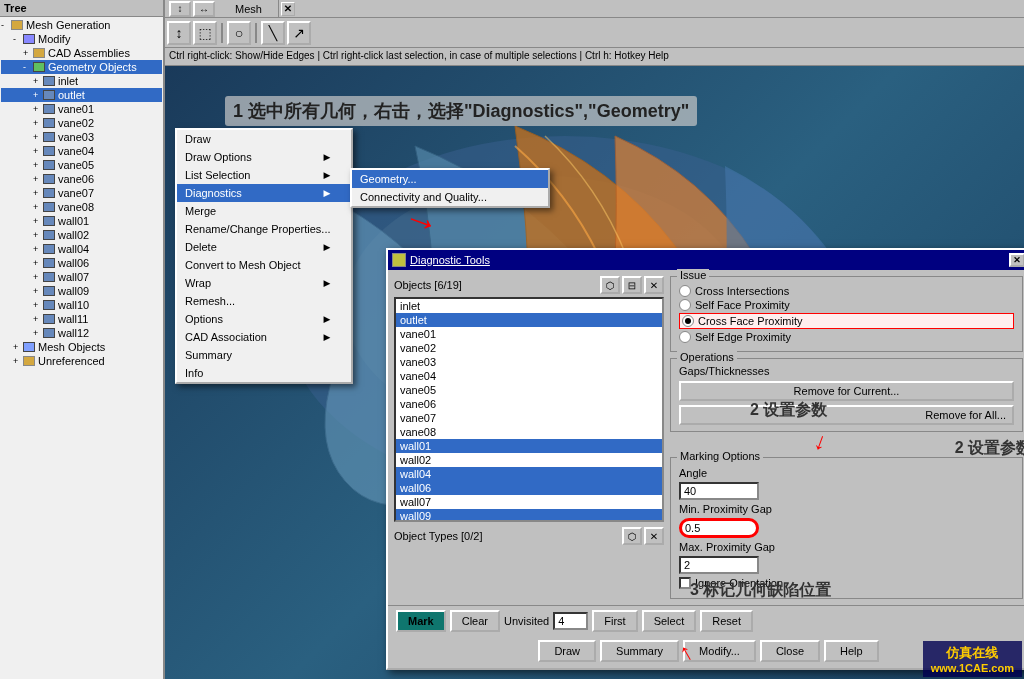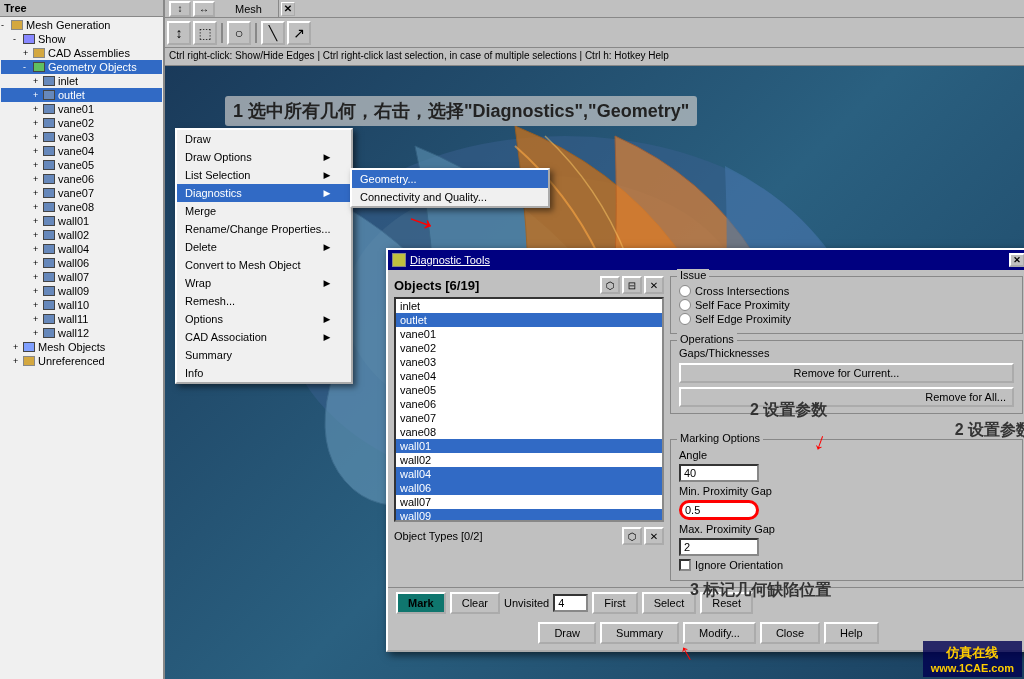--- a/index.html
+++ b/index.html
@@ -14,21 +14,21 @@
 
     <div style="display:flex;align-items:center;padding:1px 0;font-size:11px;cursor:pointer;">
       <span style="width:10px;font-size:9px;">-</span>
       <span style="width:12px;height:10px;background:#d4a840;border:1px solid #888;display:inline-block;margin-right:3px;"></span>
       <span>Mesh Generation</span>
     </div>
 
     <div style="display:flex;align-items:center;padding:1px 0;font-size:11px;cursor:pointer;padding-left:12px;">
       <span style="width:10px;font-size:9px;">-</span>
       <span style="width:12px;height:10px;background:#8888ff;border:1px solid #444;display:inline-block;margin-right:3px;"></span>
-      <span>Show</span>
+      <span>Modify</span>
     </div>
 
     <div style="display:flex;align-items:center;padding:1px 0;font-size:11px;cursor:pointer;padding-left:22px;">
       <span style="width:10px;font-size:9px;">+</span>
       <span style="width:12px;height:10px;background:#d4a840;border:1px solid #888;display:inline-block;margin-right:3px;"></span>
       <span>CAD Assemblies</span>
     </div>
 
     <div style="display:flex;align-items:center;padding:1px 0;font-size:11px;cursor:pointer;padding-left:22px;background:#316ac5;color:white;">
       <span style="width:10px;font-size:9px;">-</span>
@@ -275,21 +275,21 @@
       <span style="font-size:11px;">Diagnostic Tools</span>
     </div>
     <div style="background:#c0c0c0;border:2px outset #fff;width:16px;height:14px;cursor:pointer;display:flex;align-items:center;justify-content:center;font-size:9px;font-weight:bold;color:black;">✕</div>
   </div>
 
   <div style="padding:6px;display:flex;gap:6px;">
 
     <div style="width:270px;flex-shrink:0;">
 
       <div style="display:flex;align-items:center;justify-content:space-between;margin-bottom:3px;">
-        <span style="font-size:13px;font-weight:bold;">Objects [6/19]</span>
+        <span style="font-size:11px;">Objects [6/19]</span>
         <div style="display:flex;gap:2px;">
           <div style="width:20px;height:18px;background:#c0c0c0;border:2px outset #fff;cursor:pointer;display:flex;align-items:center;justify-content:center;font-size:10px;">⬡</div>
           <div style="width:20px;height:18px;background:#c0c0c0;border:2px outset #fff;cursor:pointer;display:flex;align-items:center;justify-content:center;font-size:10px;">⊟</div>
           <div style="width:20px;height:18px;background:#c0c0c0;border:2px outset #fff;cursor:pointer;display:flex;align-items:center;justify-content:center;font-size:10px;">✕</div>
         </div>
       </div>
 
       <div style="background:white;border:2px inset #888;height:225px;overflow-y:auto;">
         <div style="padding:1px 4px;font-size:11px;cursor:pointer;">inlet</div>
         <div style="padding:1px 4px;font-size:11px;cursor:pointer;background:#316ac5;color:white;">outlet</div>
@@ -325,20 +325,26 @@
         <div style="position:absolute;top:-8px;left:6px;background:#c0c0c0;padding:0 3px;font-size:11px;">Issue</div>
         <div style="display:flex;align-items:center;gap:4px;margin:2px 0;cursor:pointer;">
           <div style="width:12px;height:12px;border:1px solid #888;border-radius:50%;background:white;display:flex;align-items:center;justify-content:center;"></div>
           <span style="font-size:11px;">Cross Intersections</span>
         </div>
         <div style="display:flex;align-items:center;gap:4px;margin:2px 0;cursor:pointer;">
           <div style="width:12px;height:12px;border:1px solid #888;border-radius:50%;background:white;display:flex;align-items:center;justify-content:center;"></div>
           <span style="font-size:11px;">Self Face Proximity</span>
         </div>
 
+        <div style="display:flex;align-items:center;gap:4px;margin:2px 0;cursor:pointer;background:#ffeeee;border:1px solid red;padding:1px 2px;">
+          <div style="width:12px;height:12px;border:1px solid #888;border-radius:50%;background:white;display:flex;align-items:center;justify-content:center;">
+            <div style="width:6px;height:6px;background:black;border-radius:50%;"></div>
+          </div>
+          <span style="font-size:11px;">Cross Face Proximity</span>
+        </div>
         <div style="display:flex;align-items:center;gap:4px;margin:2px 0;cursor:pointer;">
           <div style="width:12px;height:12px;border:1px solid #888;border-radius:50%;background:white;display:flex;align-items:center;justify-content:center;"></div>
           <span style="font-size:11px;">Self Edge Proximity</span>
         </div>
       </div>
 
       <div style="border:1px solid #888;padding:6px 8px;position:relative;background:#c0c0c0;">
         <div style="position:absolute;top:-8px;left:6px;background:#c0c0c0;padding:0 3px;font-size:11px;">Operations</div>
         <div style="font-size:11px;margin-bottom:4px;">Gaps/Thicknesses</div>
         <button style="background:#c0c0c0;border:2px outset #fff;padding:2px 6px;cursor:pointer;font-size:11px;width:100%;text-align:center;margin-bottom:4px;display:block;">Remove for Current...</button>

